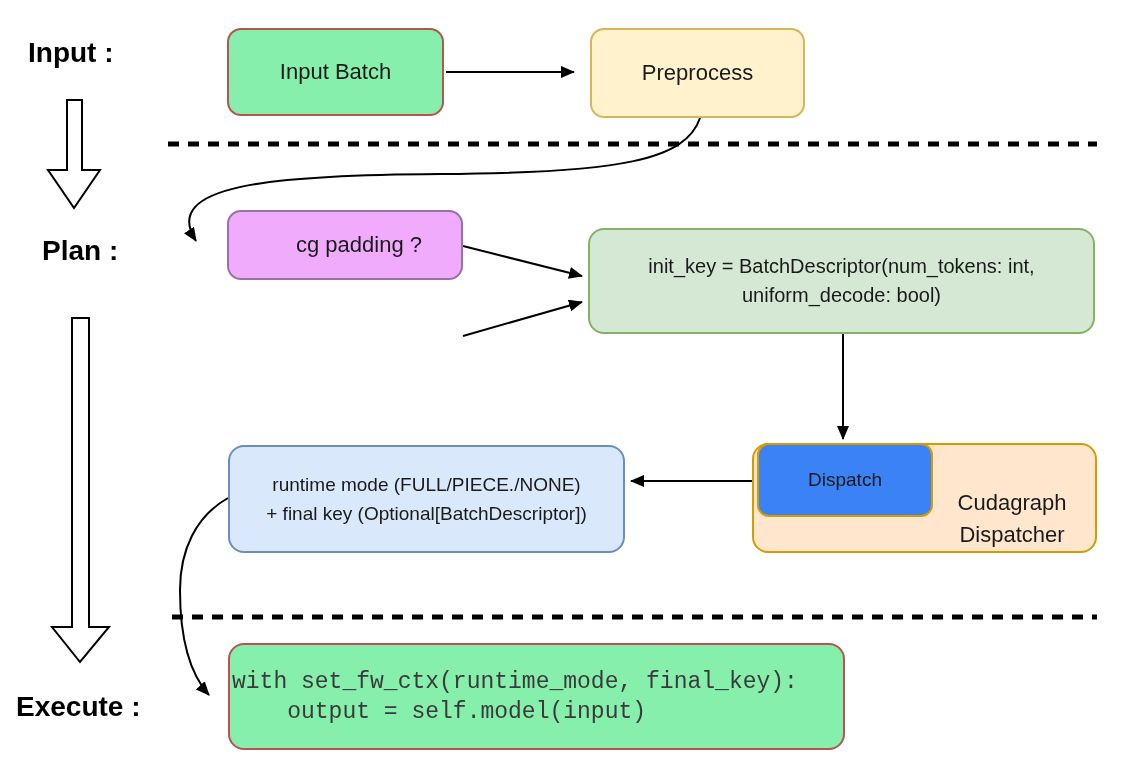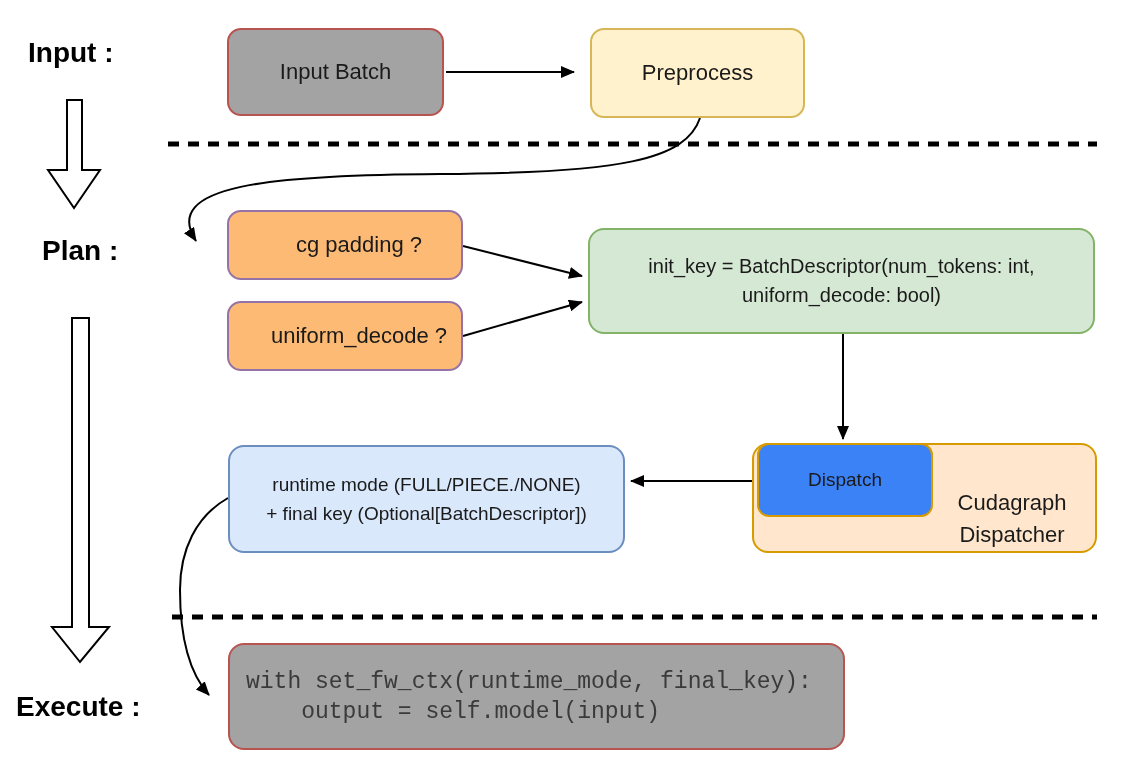--- a/index.html
+++ b/index.html
@@ -10,31 +10,31 @@
   .connector-layer { position:absolute; left:0; top:0; width:1142px; height:770px; }
   .stage-label {
     position:absolute; font-weight:bold; color:#000; font-size:28px;
     white-space:nowrap; line-height:1.1;
   }
   .node {
     position:absolute; box-sizing:border-box; display:flex; flex-direction:column;
     align-items:center; justify-content:center; text-align:center;
     border:2px solid #000; border-radius:14px; color:#1a1a1a; line-height:1.3;
   }
-  .red    { background:#a3a3a3; border-color:#b85450; }
+  .red    { background:#86efac; border-color:#b85450; }
   .yellow { background:#fff2cc; border-color:#d6b656; }
-  .purple { background:#fdba74; border-color:#9673a6;padding-left:28px; }
+  .purple { background:#f0abfc; border-color:#9673a6;padding-left:28px; }
   .green  { background:#d5e8d4; border-color:#82b366; border-radius:16px; }
   .blue   { background:#dae8fc; border-color:#6c8ebf; border-radius:16px; }
   .orange { background:#ffe6cc; border-color:#d79b00; border-radius:16px; }
   .dispatch-fill { background:#3b82f6; border-color:#d79b00; border-radius:12px; }
   .code {
     font-family:"Liberation Mono", monospace; color:#3a3a3a; font-size:23px;
     line-height:30px; white-space:pre; text-align:left; align-items:flex-start;
-    padding-left:16px; border-radius:16px;
+    padding-left:2px; border-radius:16px;
   }
   .cud-text {
     position:absolute; right:0; top:0; width:166px; height:100%;
     display:flex; flex-direction:column; align-items:center; justify-content:flex-end;
     font-size:22px; line-height:1.45; color:#1a1a1a;
   }
 </style>
 </head>
 <body>
 
@@ -71,23 +71,20 @@
   </div>
 
   <div class="node yellow" style="left:590px; top:28px; width:215px; height:90px; font-size:22px;">
     <span>Preprocess</span>
   </div>
 
   <div class="node purple" style="left:227px; top:210px; width:236px; height:70px; font-size:22px;">
     <span>cg padding ?</span>
   </div>
 
-  <div class="node purple" style="left:227px; top:301px; width:236px; height:70px; font-size:22px;">
-    <span>uniform_decode ?</span>
-  </div>
 
   <div class="node green" style="left:588px; top:228px; width:507px; height:106px; font-size:20px; line-height:29px;">
     <span>init_key = BatchDescriptor(num_tokens: int,</span>
     <span>uniform_decode: bool)</span>
   </div>
 
   <div class="node orange" style="left:752px; top:443px; width:345px; height:110px;">
     <div class="cud-text">
       <span>Cudagraph</span>
       <span>Dispatcher</span>

